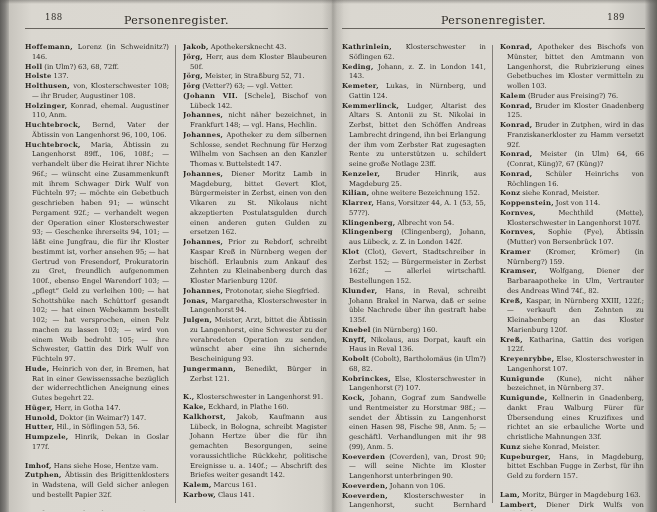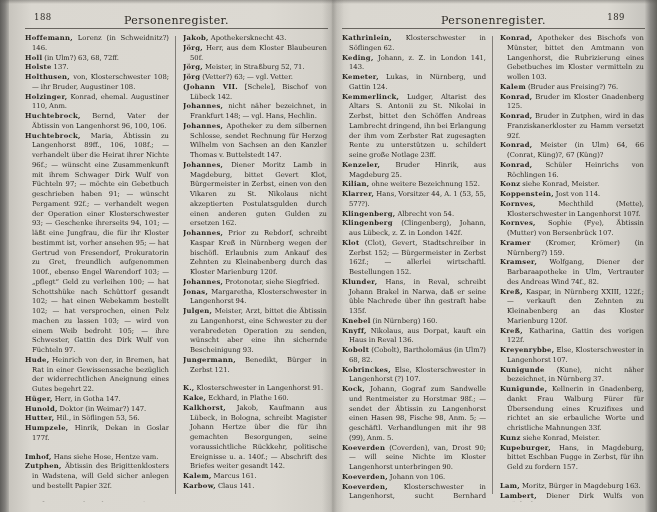--- a/index.html
+++ b/index.html
@@ -22,27 +22,27 @@
   .gutter { position:absolute; left:322px; top:0; width:22px; height:512px;
     background:linear-gradient(90deg,rgba(58,56,52,0) 0%,rgba(58,56,52,.14) 40%,
                rgba(58,56,52,.26) 50%,rgba(58,56,52,.10) 68%,rgba(58,56,52,0) 100%); }
 
   .textblock { position:absolute; top:12px; }
   .left  .textblock { left:16px; width:303px; }
   .right .textblock { left:10px; width:303px; }
 
   .pagehead { position:relative; height:15px; color:#2e2b26; }
   .pageno { position:absolute; top:0; font-size:8.5px; letter-spacing:.5px; }
-  .left  .pageno { left:9px; }
+  .left  .pageno { left:20px; }
   .right .pageno { right:20px; }
   .rhead { position:absolute; left:0; right:0; top:2px; text-align:center;
            font-size:11px; letter-spacing:.4px; }
   .headrule { height:1px; background:#413e38; opacity:.75; margin-top:1px; }
 
-  .cols { position:relative; margin-top:5px; display:flex; }
+  .cols { position:relative; margin-top:14px; display:flex; }
   .col { width:144px; height:468px; overflow:hidden; font-size:6.8px;
          line-height:9.75px; text-align:justify; color:#2b2823;
          word-spacing:-0.2px; }
   .col + .col { margin-left:14px; }
   .coldivider { position:absolute; left:150px; top:2px; bottom:8px; width:1px;
                 background:rgba(52,49,44,.55); }
 
   .entry { margin:0; text-indent:-7px; padding-left:7px; }
   .entry.gap { margin-top:9px; }
   .head { font-weight:bold; letter-spacing:.3px; }

